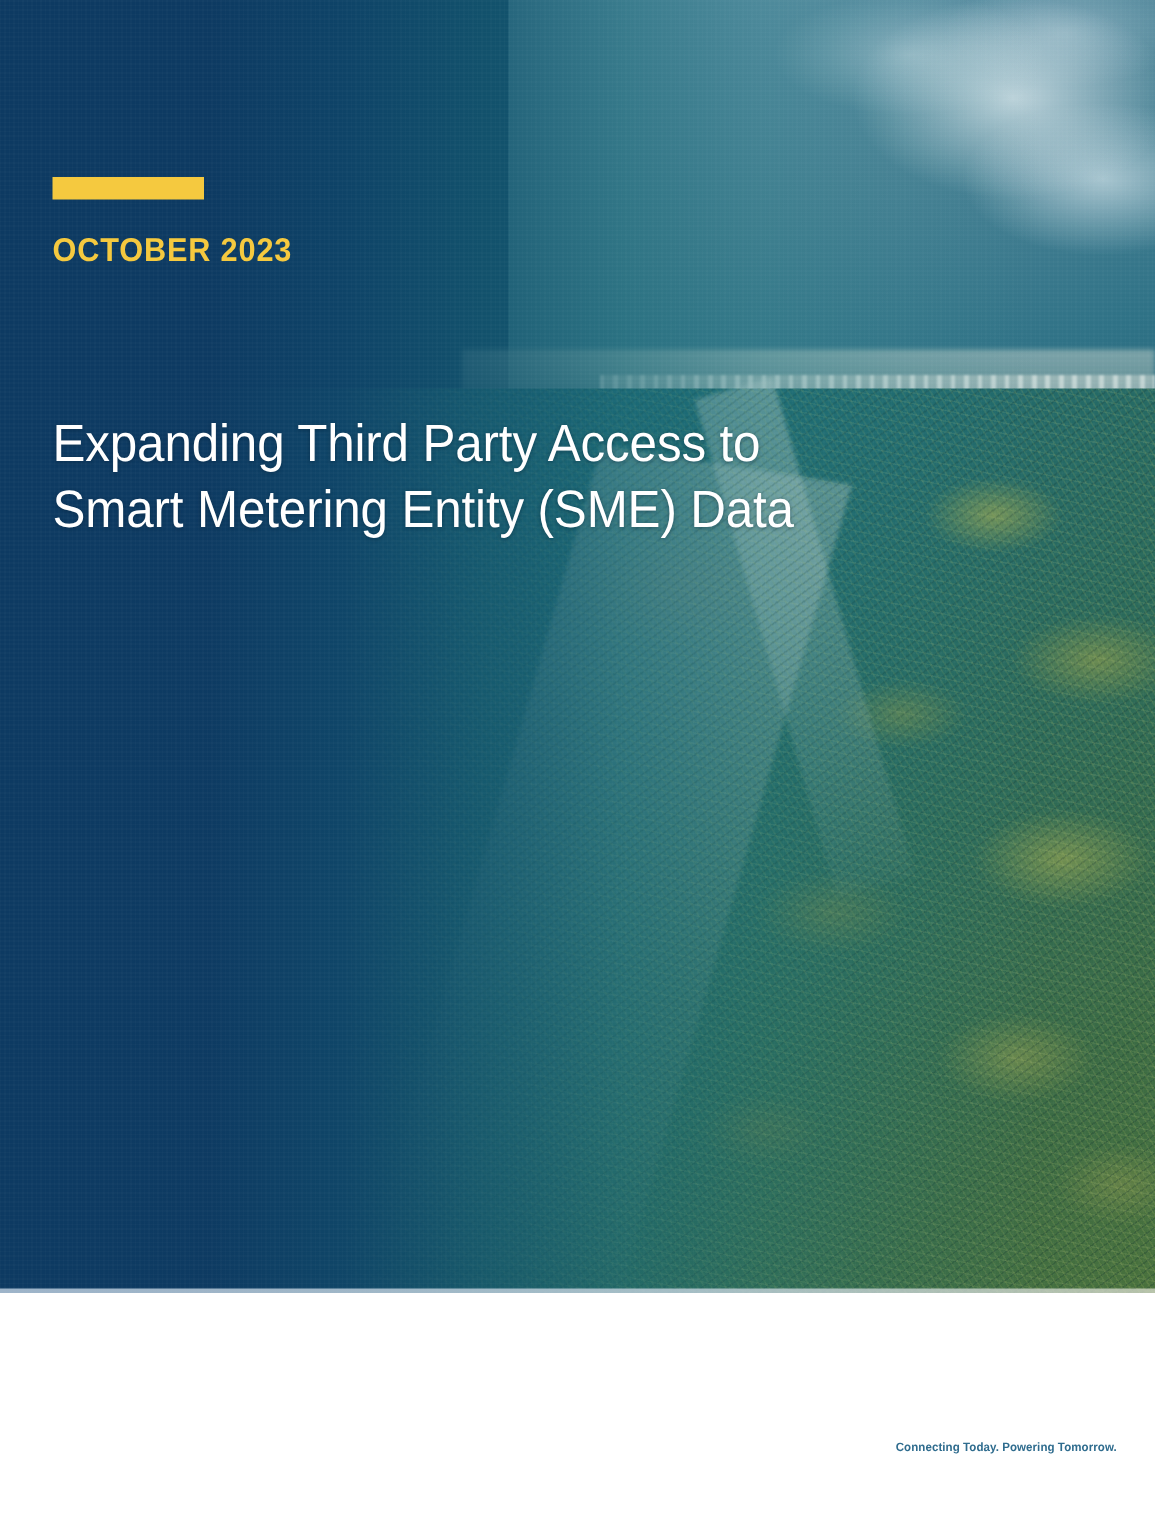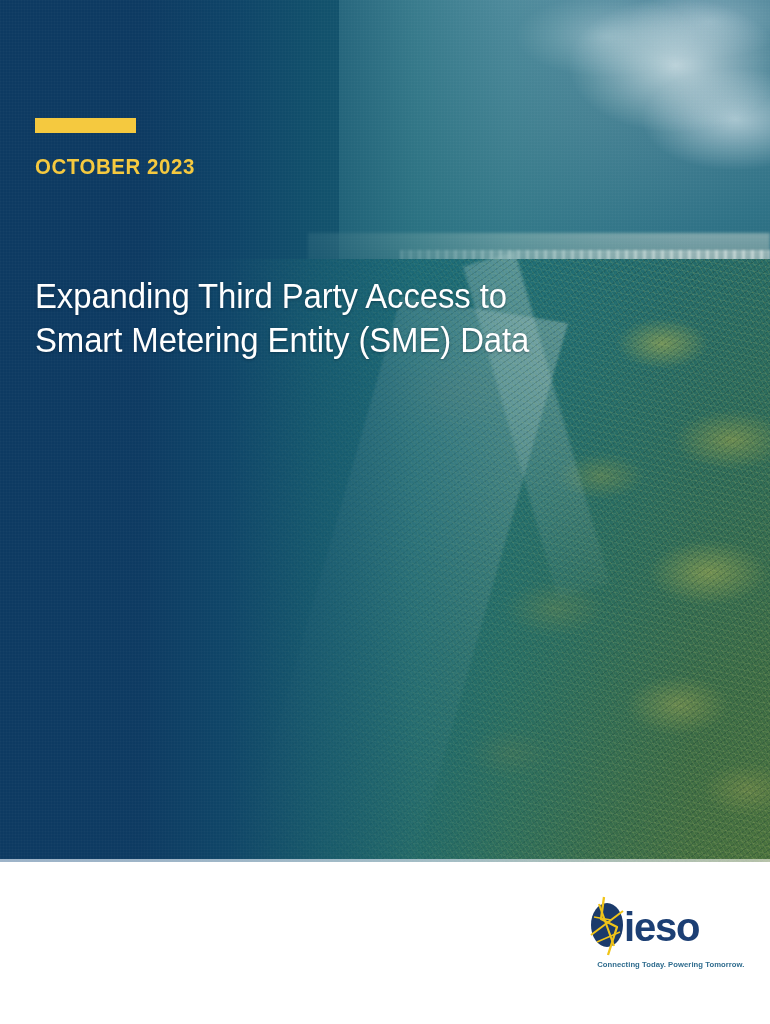--- a/index.html
+++ b/index.html
@@ -273,31 +273,18 @@
       <span class="line">Expanding Third Party Access to</span>
       <span class="line">Smart Metering Entity (SME) Data</span>
     </h1>
 
     <div class="hero-edge"></div>
   </div>
 
   <div class="footer">
     <div class="logo-block">
 
-      <div class="logo-mark-row">
-        <div class="logo-globe">
-          <svg viewBox="0 0 40 56" xmlns="http://www.w3.org/2000/svg" aria-hidden="true">
-            <ellipse cx="20" cy="26" rx="16" ry="22" fill="#1b3a6b"></ellipse>
-            <path d="M4 36 L36 12" stroke="#f0c419" stroke-width="2.1" fill="none"></path>
-            <path d="M12 5 L27 47" stroke="#f0c419" stroke-width="2.1" fill="none"></path>
-            <path d="M17 -2 L14 20 L30 28 L21 56" stroke="#f0c419" stroke-width="2.3" fill="none" stroke-linejoin="round"></path>
-            <path d="M7 18 L24 21" stroke="#f0c419" stroke-width="1.5" fill="none"></path>
-            <path d="M10 43 L33 33" stroke="#f0c419" stroke-width="1.5" fill="none"></path>
-          </svg>
-        </div>
-        <div class="logo-word">ieso</div>
-      </div>
 
       <div class="logo-tagline">Connecting Today. Powering Tomorrow.</div>
     </div>
   </div>
 
 </div>
 
 </body></html>

